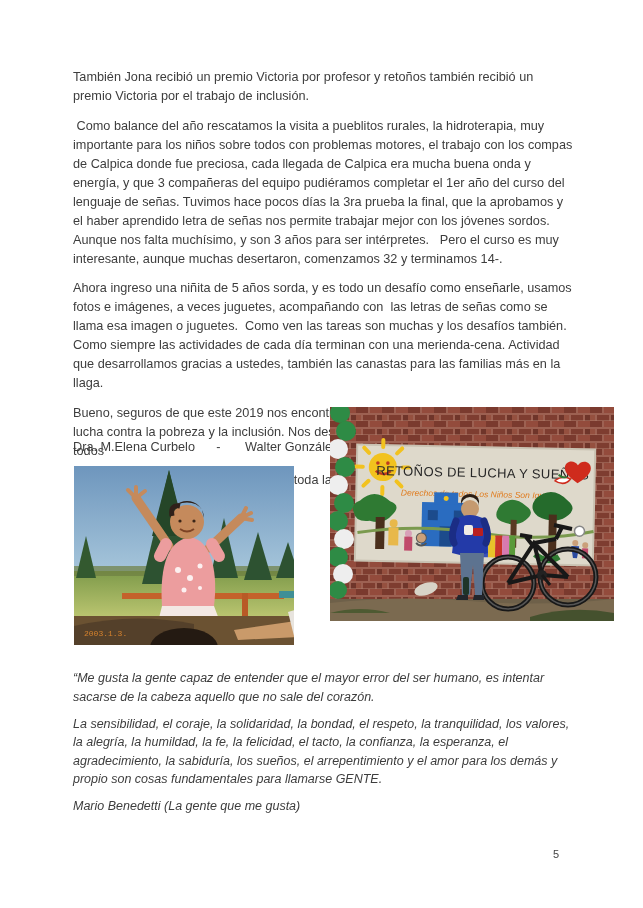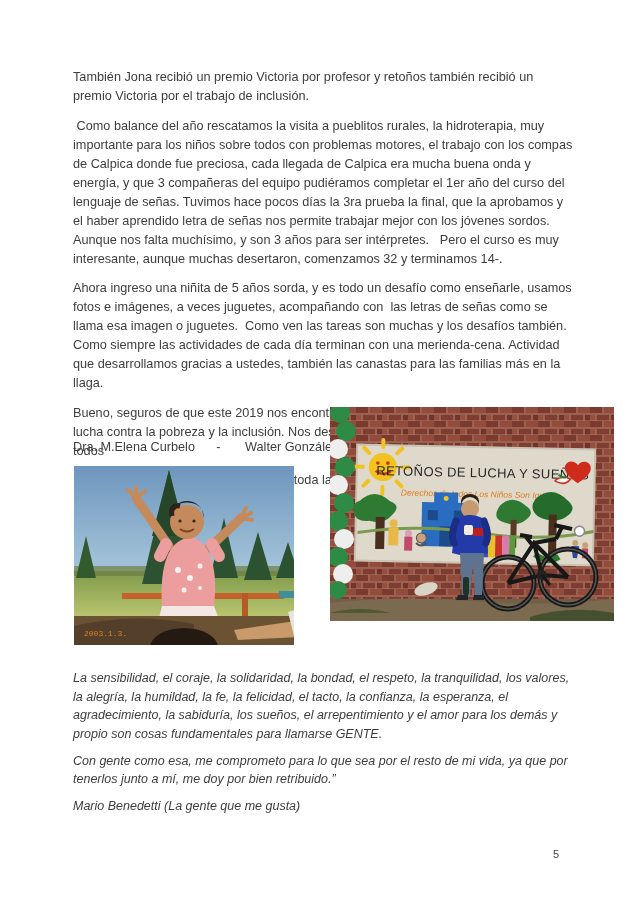--- a/index.html
+++ b/index.html
@@ -242,22 +242,22 @@
         <path d="M128,188 h10 v5 h-12 Z" fill="#22262c"></path>
         <path d="M144,188 h10 v5 h-11 Z" fill="#22262c"></path>
       </g>
       <g>
         <rect x="133" y="170" width="6" height="18" rx="2" fill="#1e3428"></rect>
       </g>
     </svg>
   </div>
 
   <div class="quote-block">
+    <p>“Me gusta la gente capaz de entender que el mayor error del ser humano, es intentar sacarse de la cabeza aquello que no sale del corazón.</p>
     <p>La sensibilidad, el coraje, la solidaridad, la bondad, el respeto, la tranquilidad, los valores, la alegría, la humildad, la fe, la felicidad, el tacto, la confianza, la esperanza, el agradecimiento, la sabiduría, los sueños, el arrepentimiento y el amor para los demás y propio son cosas fundamentales para llamarse GENTE.</p>
-    <p>Con gente como esa, me comprometo para lo que sea por el resto de mi vida, ya que por tenerlos junto a mí, me doy por bien retribuido.”</p>
     <p>Mario Benedetti (La gente que me gusta)</p>
   </div>
 
   <div class="page-number">5</div>
 
   <div class="page-edge"></div>
 
 </div>
 
 </body></html>

